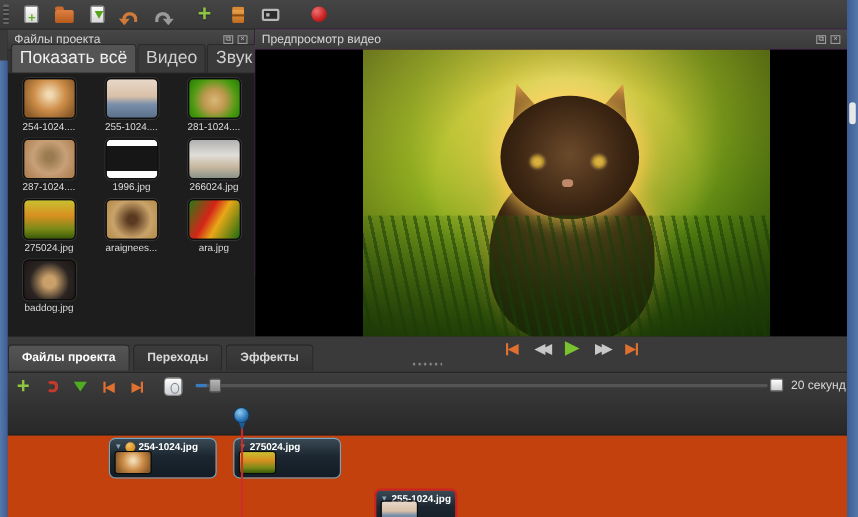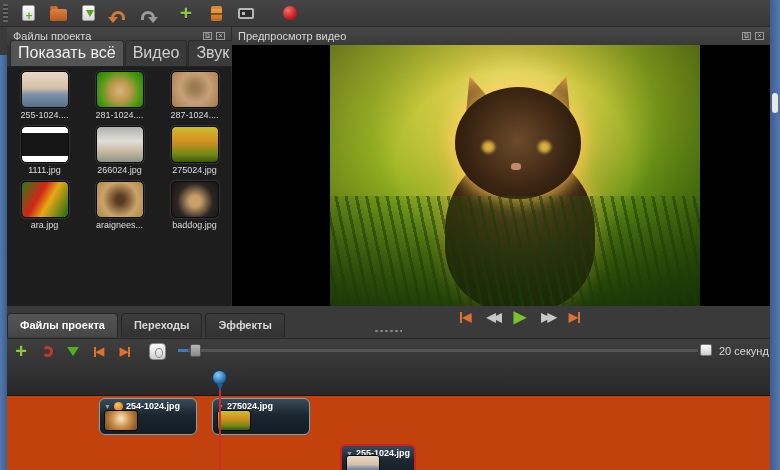--- a/index.html
+++ b/index.html
@@ -202,50 +202,54 @@
     </div>
     <div id="files-tabs">
       <span class="ftab active">Показать всё</span>
       <span class="ftab">Видео</span>
       <span class="ftab">Звук</span>
       <span class="ftab">Изображение</span>
       <span id="ftab-overflow">»</span>
     </div>
     <div id="files-grid">
       <div class="fitem">
+          <div class="fthumb t0"></div>
+          <span class="fname">254-1024....</span>
+        </div>
+      <div class="fitem">
           <div class="fthumb t1"></div>
           <span class="fname">255-1024....</span>
         </div>
       <div class="fitem">
           <div class="fthumb t2"></div>
           <span class="fname">281-1024....</span>
         </div>
       <div class="fitem">
           <div class="fthumb t4"></div>
           <span class="fname">287-1024....</span>
         </div>
       <div class="fitem">
           <div class="fthumb t6"></div>
-          <span class="fname">1111.jpg</span>
+          <span class="fname">1996.jpg</span>
         </div>
       <div class="fitem">
           <div class="fthumb t7"></div>
           <span class="fname">266024.jpg</span>
         </div>
       <div class="fitem">
           <div class="fthumb t8"></div>
           <span class="fname">275024.jpg</span>
         </div>
       <div class="fitem">
+          <div class="fthumb t10"></div>
+          <span class="fname">araignees...</span>
+        </div>
+      <div class="fitem">
           <div class="fthumb t9"></div>
           <span class="fname">ara.jpg</span>
-        </div>
-      <div class="fitem">
-          <div class="fthumb t10"></div>
-          <span class="fname">araignees...</span>
         </div>
       <div class="fitem">
           <div class="fthumb t11"></div>
           <span class="fname">baddog.jpg</span>
         </div>
     </div>
   </div>
 
   <div id="preview-panel" class="abs">
     <div class="panel-header">

